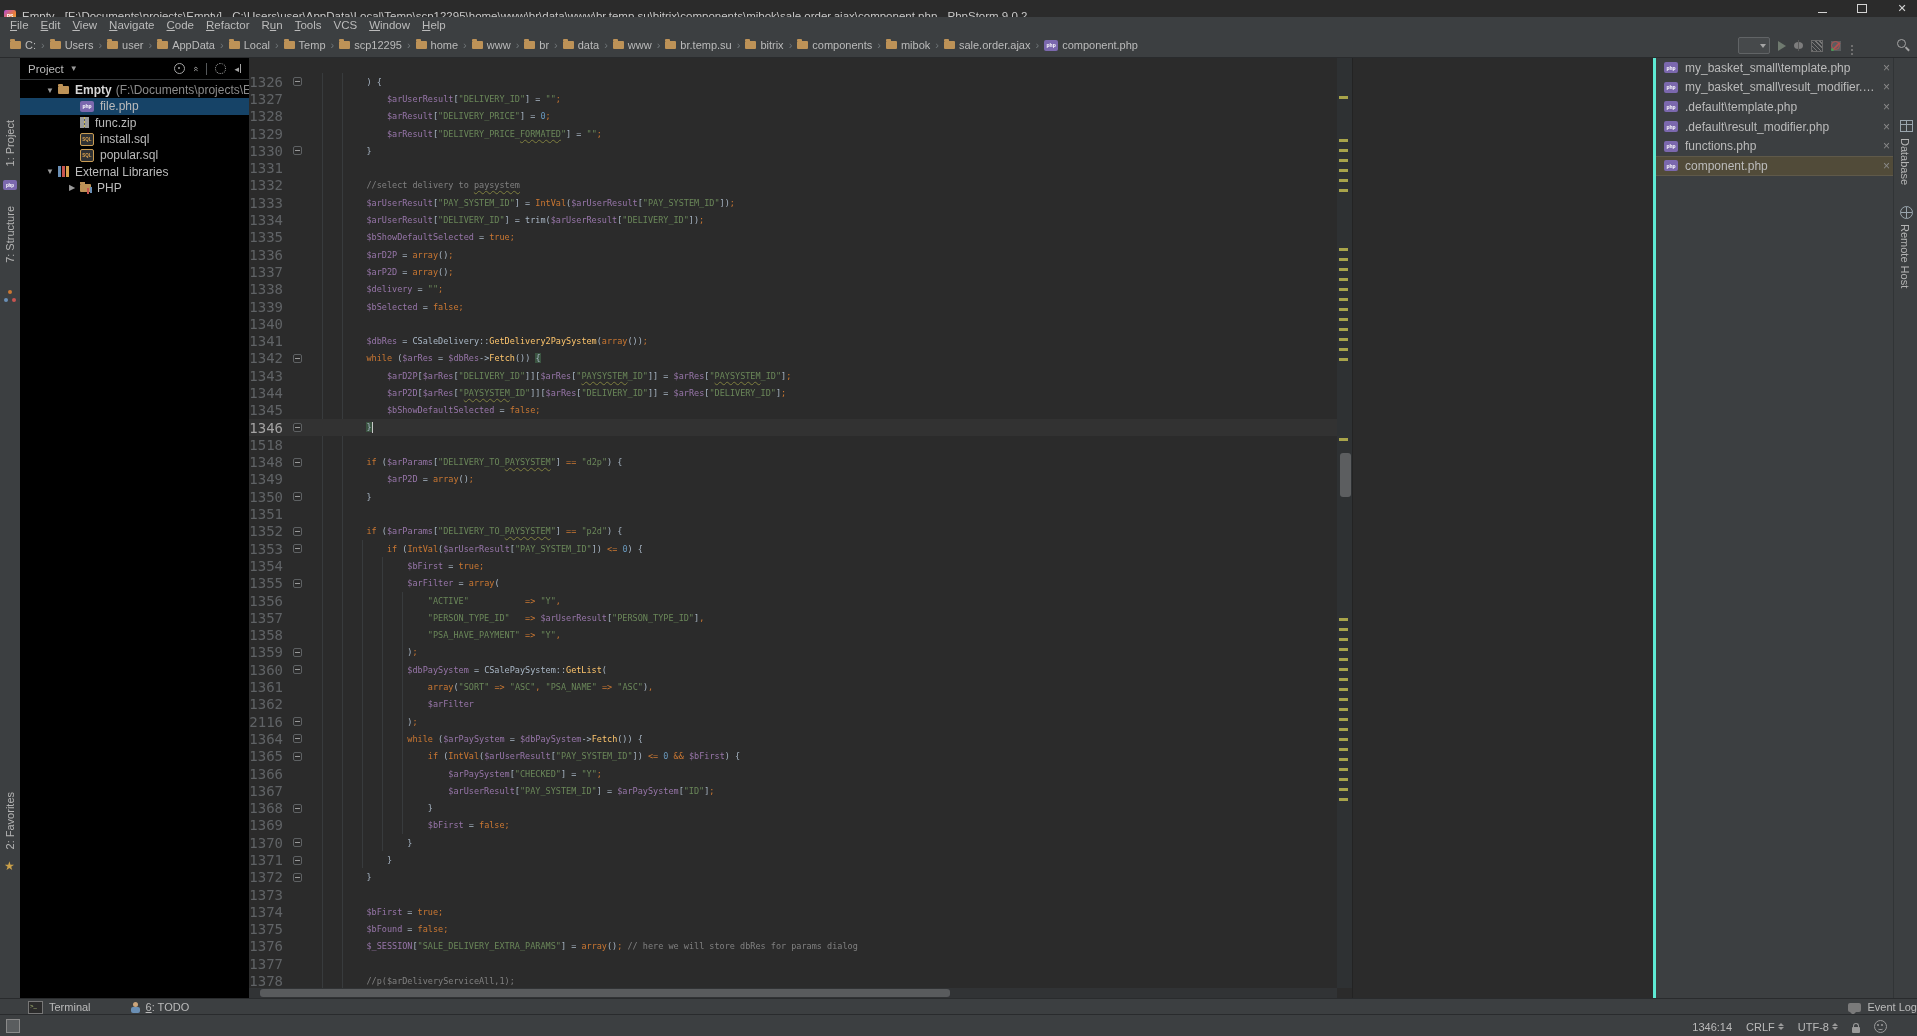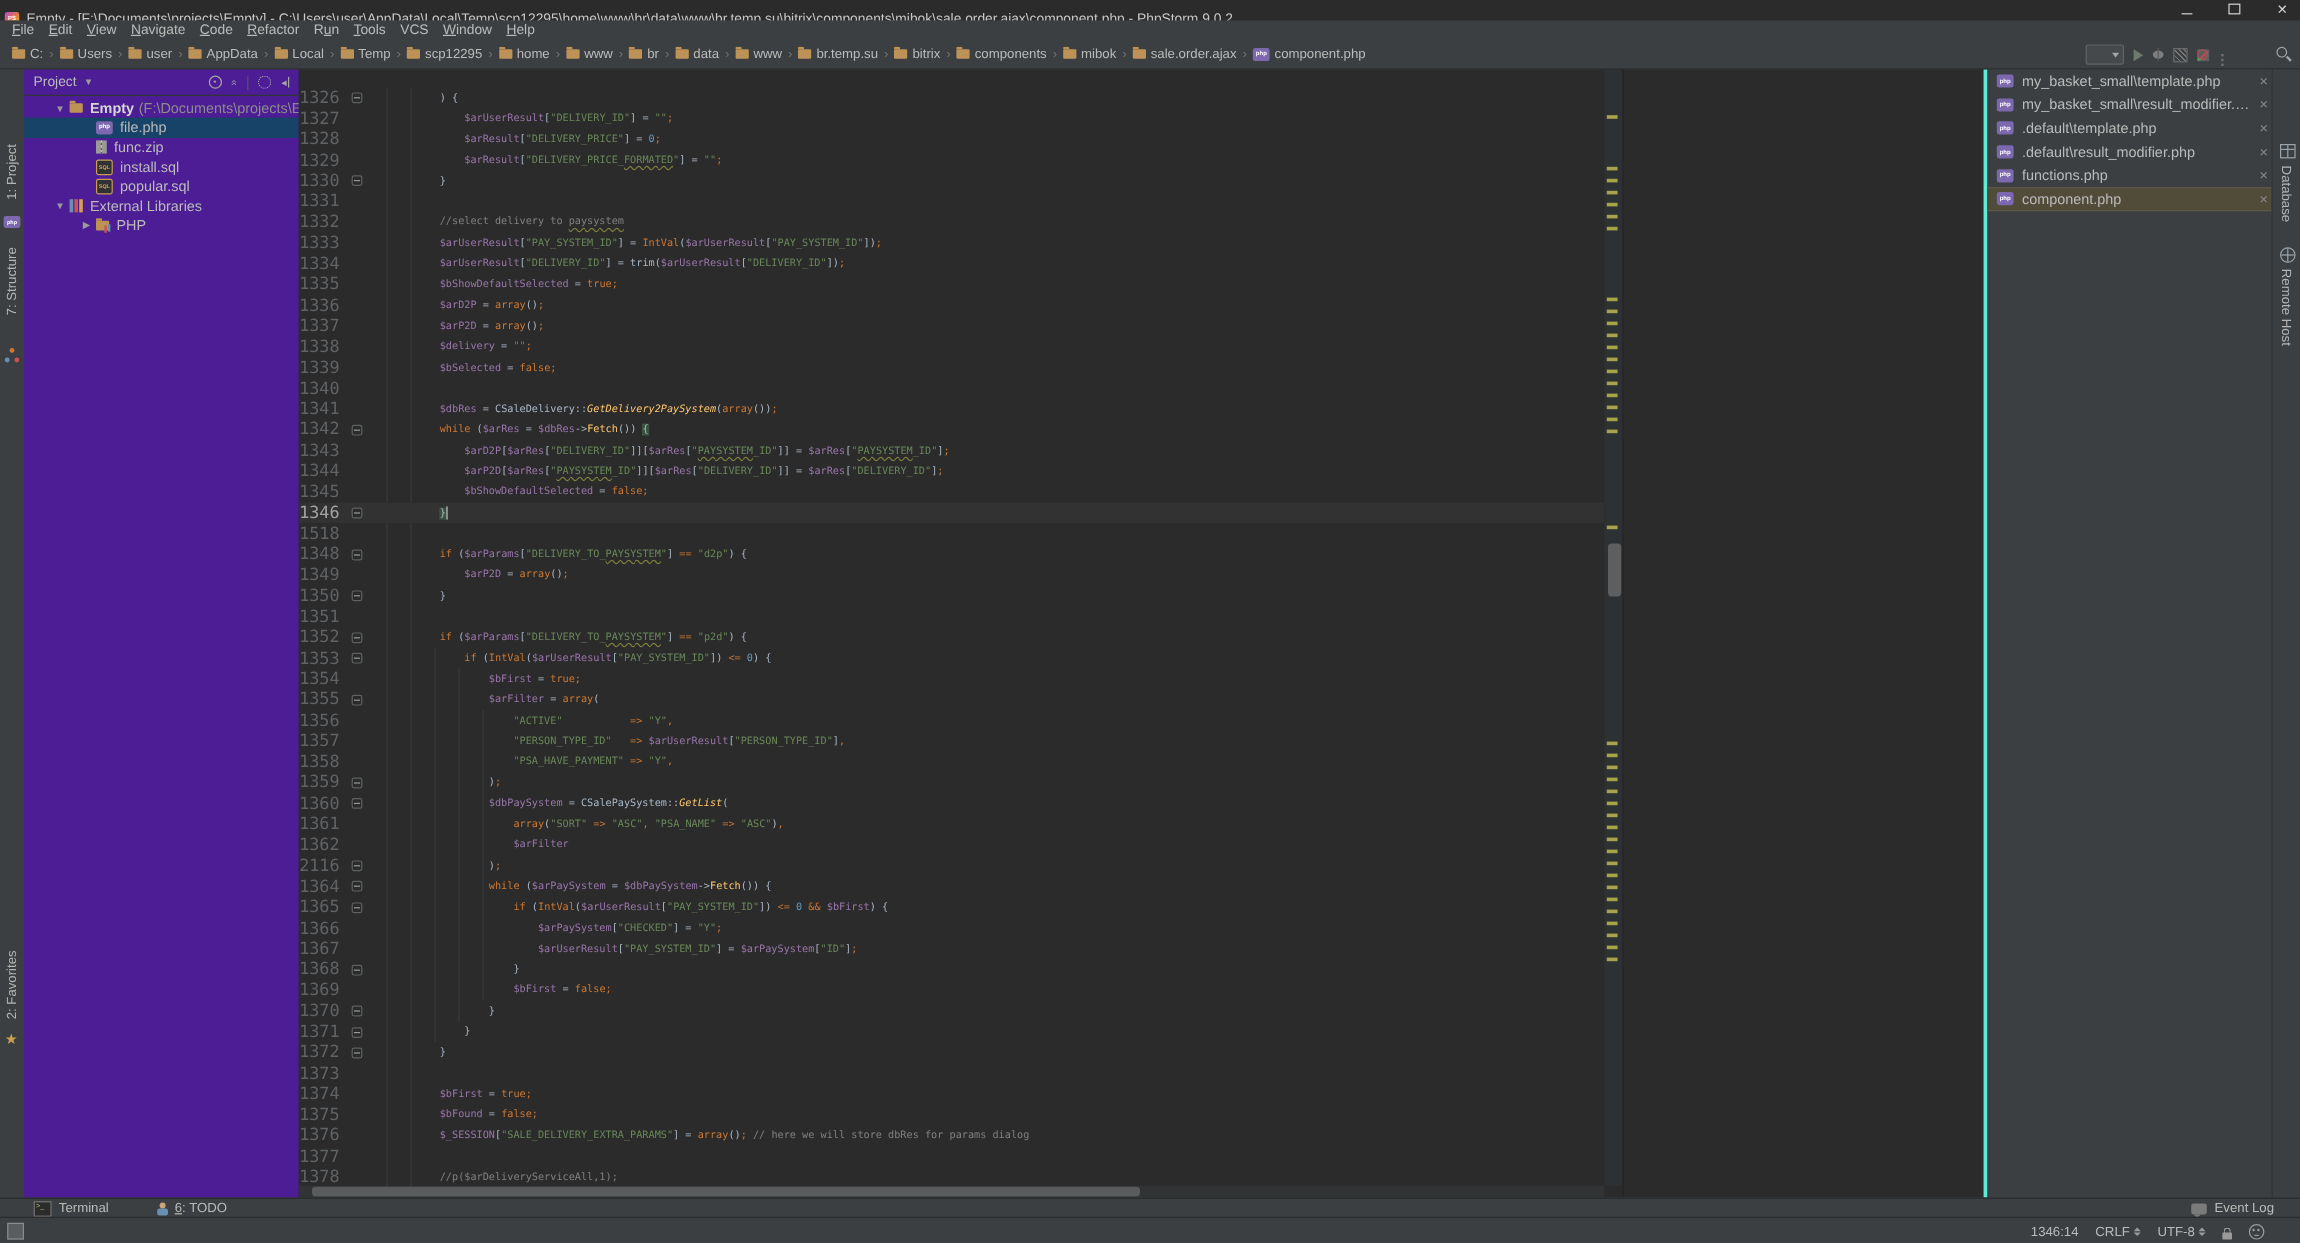--- a/index.html
+++ b/index.html
@@ -63,21 +63,21 @@
   .ic-php-mini{position:absolute;width:14px;height:10px;background:#7b68ae;border-radius:2px;color:#fff;font-size:4.5px;
                font-weight:bold;display:flex;align-items:center;justify-content:center}
   .ic-struct{position:absolute;width:4px;height:4px;border-radius:50%;background:#cc7832;
              box-shadow:-4px 8px 0 #6a8fb5,4px 8px 0 #c75450}
   .ic-star{position:absolute;color:#caa04a;font-size:12px;line-height:12px}
   .ic-grid{position:absolute;width:11px;height:10px;border:1px solid #9aa5ad;
            background:linear-gradient(#9aa5ad,#9aa5ad) 0 3px/11px 1px no-repeat,linear-gradient(90deg,#9aa5ad,#9aa5ad) 5px 0/1px 10px no-repeat}
   .ic-globe{position:absolute;width:11px;height:11px;border:1px solid #9aa5ad;border-radius:50%;
             background:linear-gradient(#9aa5ad,#9aa5ad) 0 5px/11px 1px no-repeat,linear-gradient(90deg,#9aa5ad,#9aa5ad) 5px 0/1px 11px no-repeat}
   
-  .project{position:absolute;left:20px;top:58px;width:229px;height:940px;background:#4c1d95;border-right:1px solid #282a2c;overflow:hidden}
+  .project{position:absolute;left:20px;top:58px;width:229px;height:940px;background:#000000;border-right:1px solid #282a2c;overflow:hidden}
   .proj-header{height:21px;display:flex;align-items:center;padding-left:8px;color:#bbbbbb;font-size:11.5px;border-bottom:1px solid #323537}
   .proj-header .caret-down{margin-left:6px;font-size:8px;color:#9a9a9a}
   .ph-icons{margin-left:auto;display:flex;align-items:center;gap:8px;padding-right:8px}
   .icon-locate{width:9px;height:9px;border:1px solid #a5a5a5;border-radius:50%;position:relative}
   .icon-locate::after{content:"";position:absolute;left:2.5px;top:2.5px;width:2px;height:2px;background:#a5a5a5;border-radius:50%}
   .icon-collapse{color:#a5a5a5;font-size:9px;transform:rotate(90deg);display:inline-block}
   .ph-sep{width:1px;height:12px;background:#55585a}
   .icon-gear{width:9px;height:9px;border:1.5px dotted #a5a5a5;border-radius:50%}
   .icon-hide{display:flex;align-items:center;color:#a5a5a5;font-size:9px}
   .icon-hide i{width:1px;height:9px;background:#a5a5a5;margin-left:1px}
@@ -94,21 +94,21 @@
   .code-rows{position:absolute;left:0;top:15px;width:1088px}
   .crow{display:flex;align-items:center;height:17.3px;position:relative}
   .crow.cur{background:#323232}
   .lnum{width:34px;text-align:right;padding-right:6px;font-family:"DejaVu Sans Mono",monospace;font-size:14px;color:#606366;flex:0 0 auto}
   .crow.cur .lnum{color:#a4a3a3}
   .foldslot{width:16px;display:flex;justify-content:center;flex:0 0 auto}
   .fold{width:7px;height:7px;border:1px solid #5e6163;border-radius:2px;position:relative;background:#2b2b2b}
   .fold::after{content:"";position:absolute;left:1px;right:1px;top:3px;border-top:1px solid #9a9a9a}
   .code{white-space:pre;font-family:"DejaVu Sans Mono",monospace;font-size:8.5px;color:#a9b7c6}
   .tk-d{color:#a9b7c6}.tk-k{color:#cc7832}.tk-v{color:#9876aa}.tk-s{color:#6a8759}
-  .tk-n{color:#6897bb}.tk-c{color:#808080}.tk-f{color:#ffc66d}.tk-m{color:#ffc66d;font-style:italic}
+  .tk-n{color:#6897bb}.tk-c{color:#808080}.tk-f{color:#ffc66d}.tk-m{color:#ffc66d;}
   .tk-w{text-decoration:underline wavy #7f7f3f;text-decoration-thickness:1px;text-underline-offset:2px}
   .tk-bh{background:#3a5340}
   .caret{display:inline-block;width:1px;height:11px;background:#c8c8c8;vertical-align:middle}
   .stripe{position:absolute;right:0;top:0;width:15px;height:930px;background:#2e3133}
   .mark{position:absolute;left:2px;width:9px;height:3px;background:#a8a44a}
   .vthumb{position:absolute;right:1px;width:11px;border-radius:3px;background:#5c5e60}
   .hscroll{position:absolute;left:0;bottom:0;width:1088px;height:10px;background:#313335}
   .hthumb{position:absolute;top:1px;height:8px;border-radius:3px;background:#595b5d}
   
   .pane2{position:absolute;left:1352px;top:58px;width:301px;height:940px;background:#2b2b2b;border-left:1px solid #232323}
@@ -119,21 +119,21 @@
   .file-row .fr-label{margin-left:7px;overflow:hidden;text-overflow:ellipsis;flex:1 1 auto}
   .fr-close{color:#8a8a8a;font-size:12px;margin-left:6px}
   
   .bottombar{position:absolute;left:0;top:998px;width:1917px;height:16px;background:#3c3f41;border-top:1px solid #292b2d;
              display:flex;align-items:center}
   .bb-item{display:flex;align-items:center;gap:6px;margin-left:28px;font-size:11px;color:#bbbbbb}
   .ic-term{width:12px;height:11px;background:#2b2b2b;border:1px solid #777;color:#b6c77d;font-size:6px;line-height:9px;padding-left:1px}
   .ic-todo{width:9px;height:11px;position:relative}
   .ic-todo::before{content:"";position:absolute;left:2px;top:0;width:5px;height:5px;border-radius:50%;background:#caa57c}
   .ic-todo::after{content:"";position:absolute;left:0;top:5px;width:9px;height:6px;border-radius:2px;background:#6a8fb5}
-  .bb-right{margin-left:auto;margin-right:22px;display:flex;align-items:center;gap:6px;font-size:11px;color:#bbbbbb}
+  .bb-right{margin-left:auto;display:flex;align-items:center;gap:6px;font-size:11px;color:#bbbbbb}
   .ic-bubble{width:13px;height:9px;background:#7a7a7a;border-radius:2px;position:relative}
   .ic-bubble::after{content:"";position:absolute;left:2px;bottom:-3px;border-left:3px solid transparent;border-right:3px solid transparent;border-top:3px solid #7a7a7a}
   
   .statusbar{position:absolute;left:0;top:1014px;width:1917px;height:22px;background:#3c3f41;border-top:1px solid #292b2d;
              display:flex;align-items:center;font-size:11px;color:#bbbbbb}
   .sb-toggle{width:12px;height:12px;border:1px solid #8a8a8a;background:#5a5d5f;margin-left:6px}
   .sb-right{margin-left:auto;display:flex;align-items:flex-end;gap:14px;margin-right:30px}
   .sb-item{display:flex;align-items:center;gap:3px}
   .updown{display:inline-flex;flex-direction:column;gap:1px}
   .updown i{width:0;height:0;border-left:3px solid transparent;border-right:3px solid transparent}

